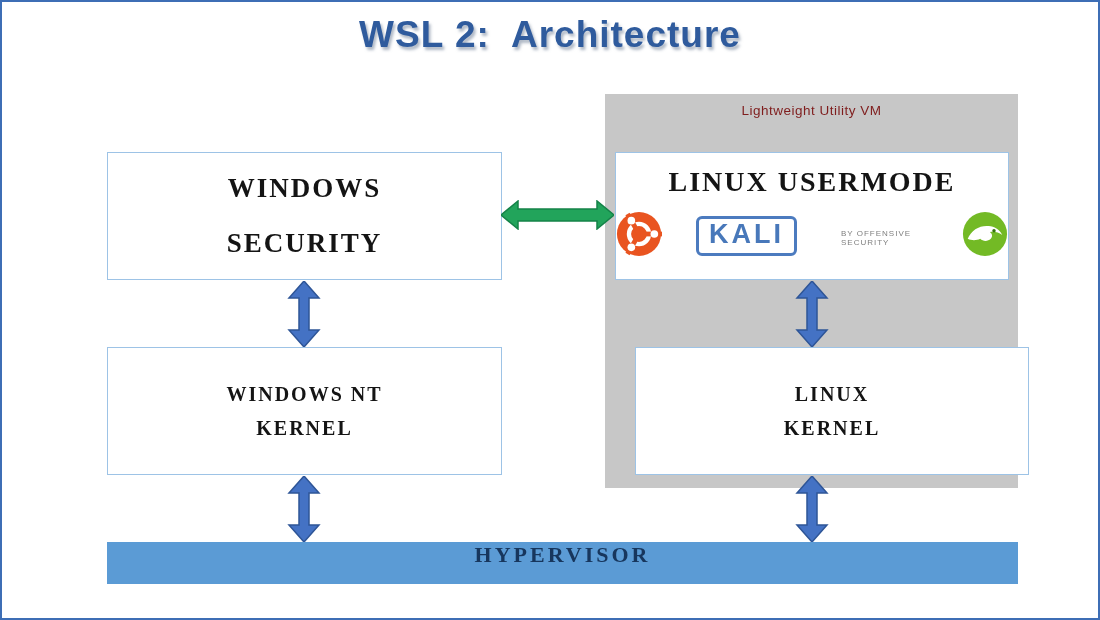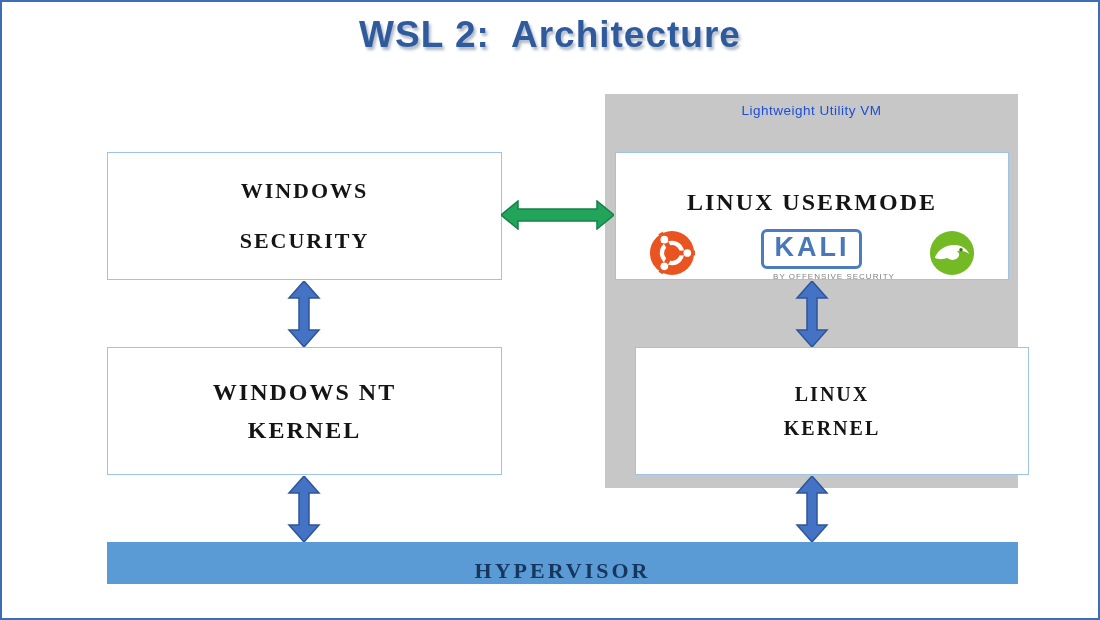--- a/index.html
+++ b/index.html
@@ -14,50 +14,50 @@
     letter-spacing:1px; white-space:pre;
     text-shadow:2px 3px 3px rgba(110,125,150,0.55);
     font-family:"Liberation Sans", sans-serif;
   }
   .vm-container {
     position:absolute; left:603px; top:92px; width:413px; height:394px;
     background:#c7c7c7;
   }
   .vm-label {
     position:absolute; top:9px; left:0; width:100%; text-align:center;
-    font-size:13.5px; color:#1d4ed8; letter-spacing:0.5px;
+    font-size:13.5px; color:#7f1d1d; letter-spacing:0.5px;
   }
   .box {
     position:absolute; background:#ffffff; border:1px solid #9dc3e6;
     display:flex; flex-direction:column; align-items:center; justify-content:center;
     font-family:"Liberation Serif", serif; font-weight:bold; color:#141414;
     box-sizing:border-box;
   }
-  .windows-usermode { left:105px; top:150px; width:395px; height:128px; font-size:22px; letter-spacing:2px; row-gap:24px; }
-  .windows-nt-kernel { left:105px; top:345px; width:395px; height:128px; font-size:24px; letter-spacing:2px; row-gap:11px; }
+  .windows-usermode { left:105px; top:150px; width:395px; height:128px; font-size:27px; letter-spacing:2px; row-gap:24px; }
+  .windows-nt-kernel { left:105px; top:345px; width:395px; height:128px; font-size:20px; letter-spacing:2px; row-gap:11px; }
   .linux-kernel     { left:633px; top:345px; width:394px; height:128px; font-size:20px; letter-spacing:2px; row-gap:11px; }
   .linux-usermode {
     left:613px; top:150px; width:394px; height:128px;
     justify-content:flex-start; padding-top:13px; row-gap:13px;
   }
-  .linux-usermode .box-title { font-size:24px; letter-spacing:2px;margin-top:23px; }
+  .linux-usermode .box-title { font-size:28px; letter-spacing:2px; }
   .logos { display:flex; align-items:center; column-gap:34px; }
-  .kali-wrap { display:flex; flex-direction:column; align-items:center; }
+  .kali-wrap { display:flex; flex-direction:row; align-items:center; }
   .kali-box {
     border:3px solid #4c7bbf; border-radius:6px; padding:1px 10px 3px 10px;
     font-family:"Liberation Sans", sans-serif; font-weight:bold;
     font-size:27px; color:#4878ba; letter-spacing:3px; line-height:1.1;
   }
   .kali-sub {
     margin-top:3px; font-size:8px; color:#7f7f7f; letter-spacing:1px;
     font-family:"Liberation Sans", sans-serif; font-weight:normal;padding-left:44px;
   }
   .hypervisor {
     position:absolute; left:105px; top:540px; width:911px; height:42px;
-    background:#5b9bd5; display:flex; align-items:flex-end; justify-content:center;
+    background:#5b9bd5; display:flex; align-items:flex-start; justify-content:center;
     font-family:"Liberation Serif", serif; font-weight:bold; font-size:22px;
     letter-spacing:3px; color:#17365d;
   }
   .arrow { position:absolute; }
   .arrow-win-top    { left:285px; top:279px; }
   .arrow-win-bottom { left:285px; top:474px; }
   .arrow-lin-top    { left:793px; top:279px; }
   .arrow-lin-bottom { left:793px; top:474px; }
   .arrow-green      { left:499px; top:198px; }
 </style>

